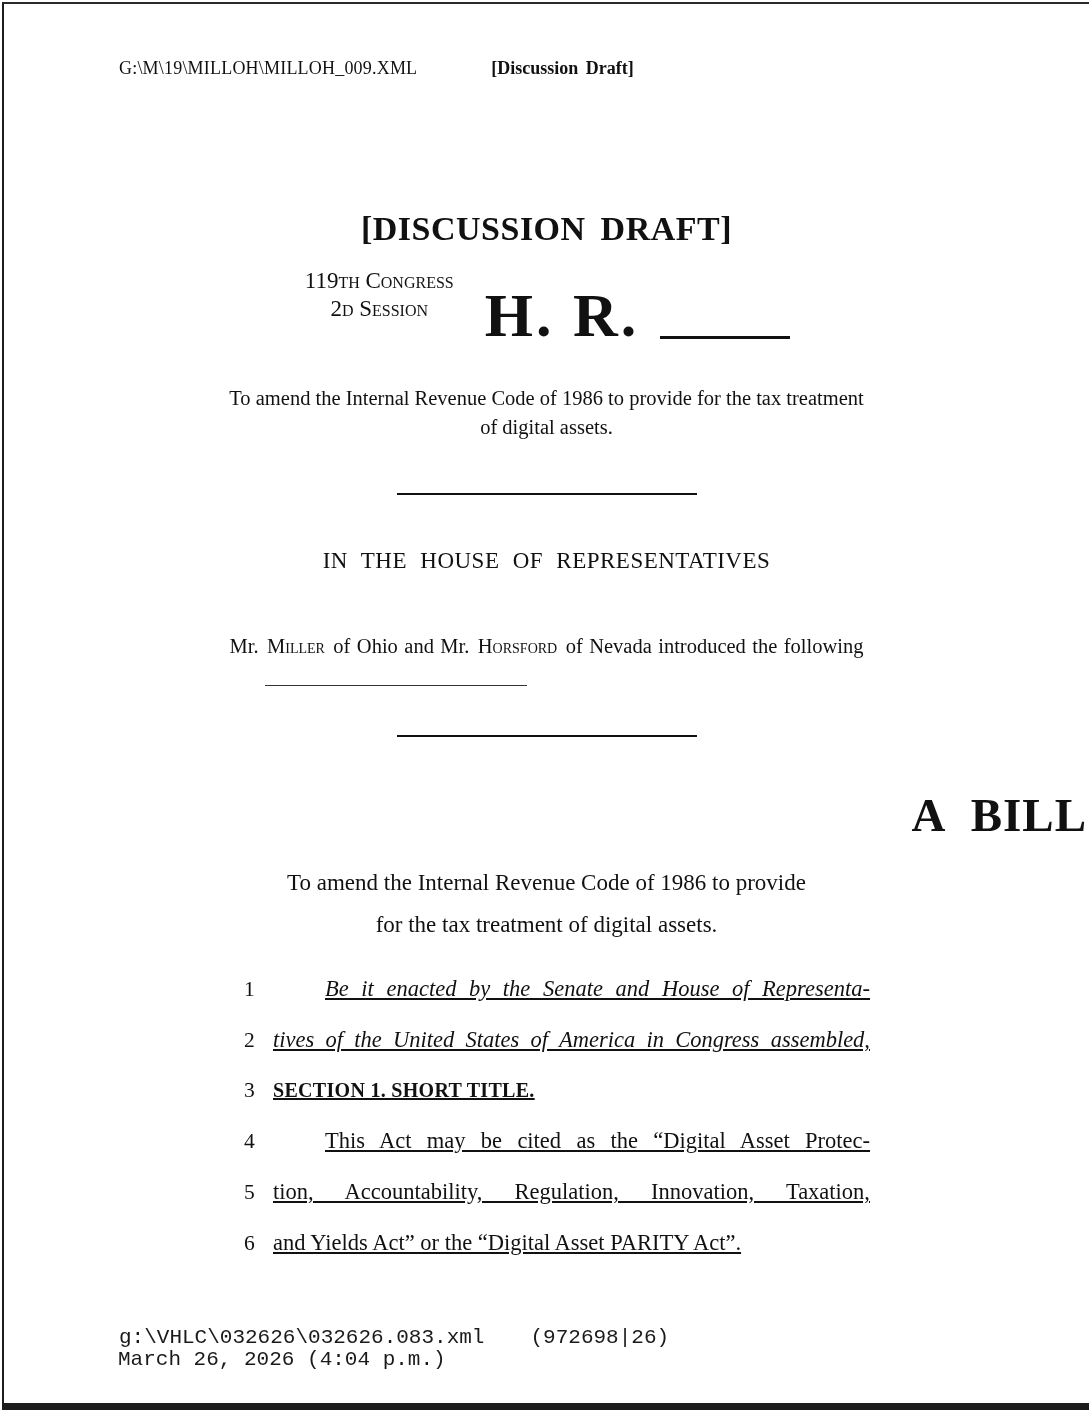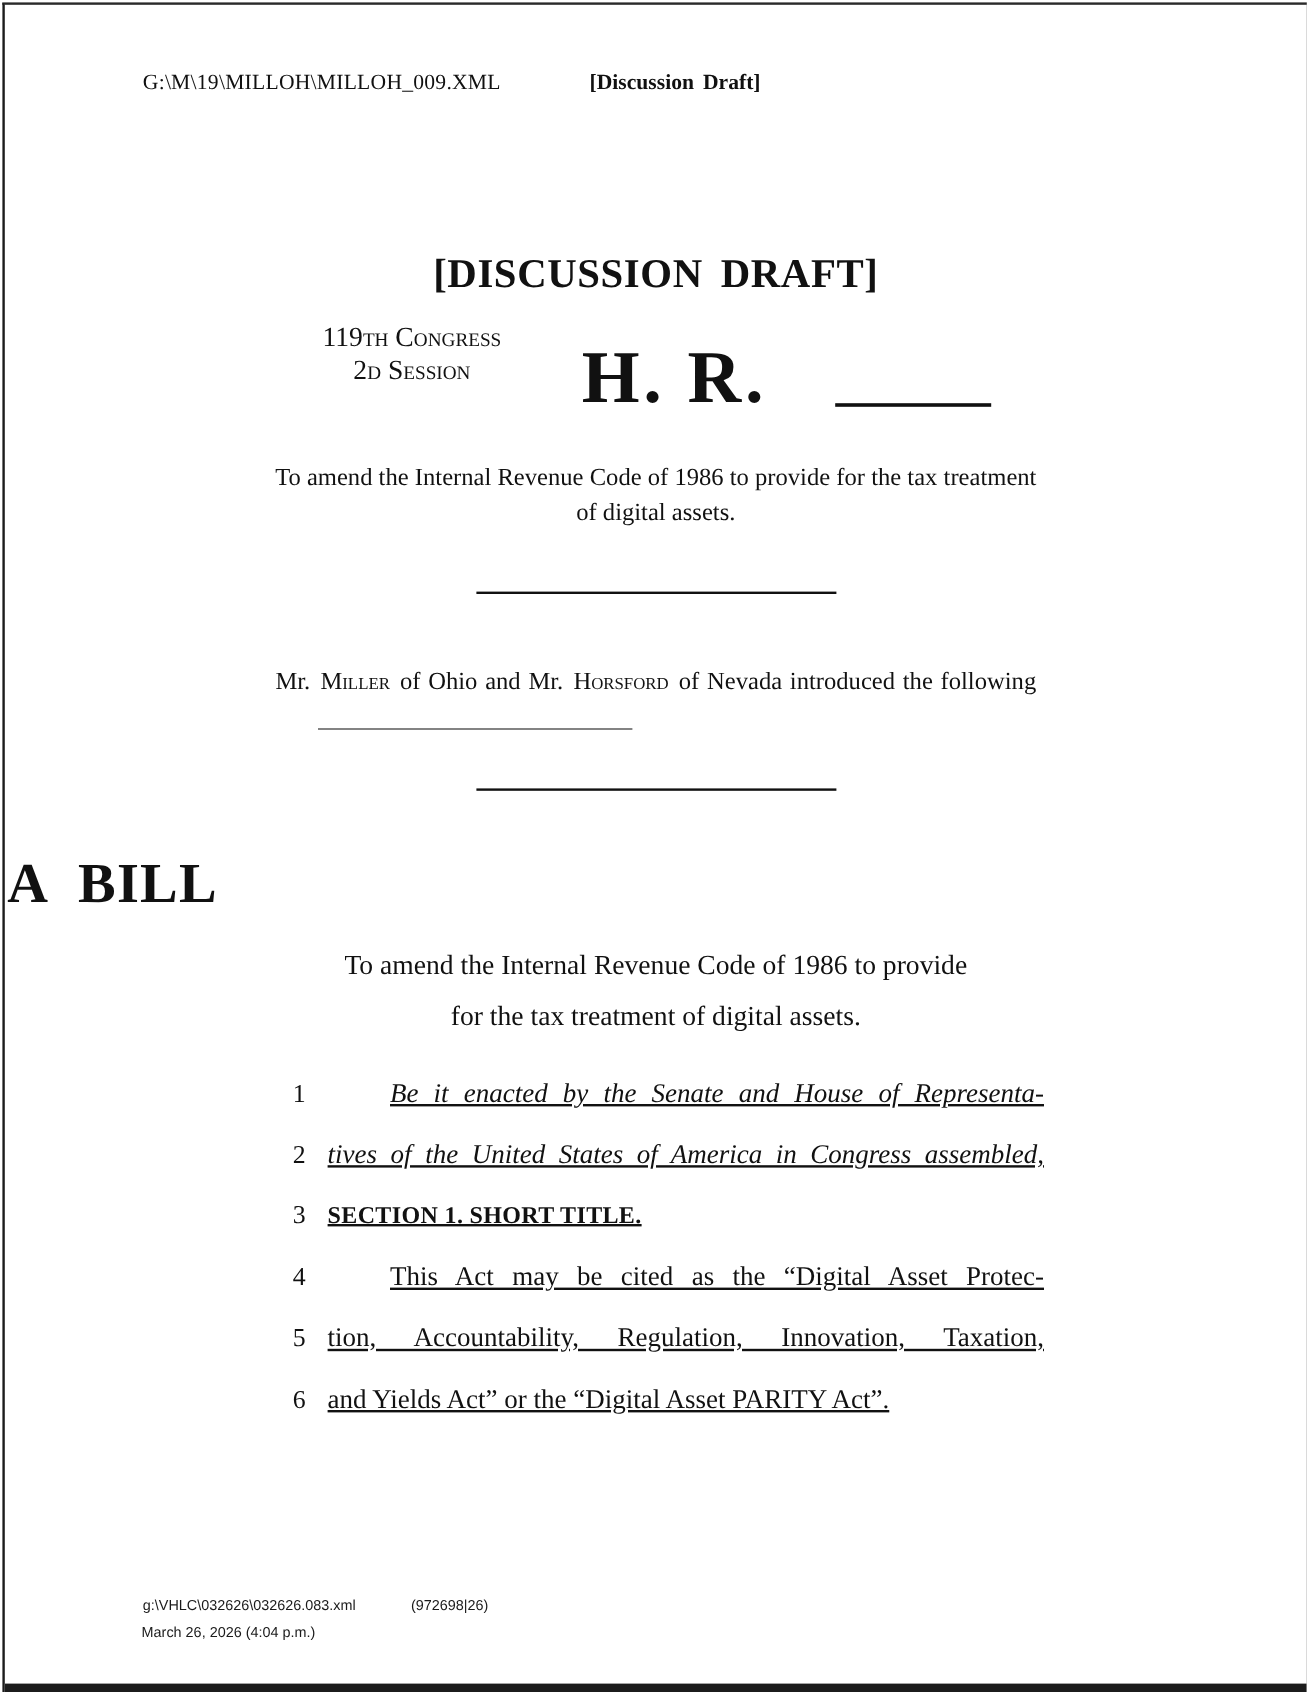--- a/index.html
+++ b/index.html
@@ -40,21 +40,20 @@
     font-size: 34px;
     font-weight: bold;
     letter-spacing: 0.5px;
     word-spacing: 6px;
   }
   .hr-row {
     display: flex;
     justify-content: center;
     align-items: flex-end;
     margin-top: 16px;
-    gap: 36px;
   }
   .congress-block {
     text-align: center;
     font-variant: small-caps;
     font-size: 23px;
     line-height: 26px;
     margin-bottom: 28px;
   }
   .bill-type {
     font-size: 62px;
@@ -113,21 +112,21 @@
   .sc { font-variant: small-caps; }
   .committee-blank {
     margin-left: 37px;
     margin-top: 24px;
     width: 262px;
     border-bottom: 1.5px solid #333;
   }
 
   .bill-heading {
     margin-top: 48px;
-    text-align: left;
+    text-align: right;
     font-size: 47px;
     font-weight: bold;
     word-spacing: 14px;
     letter-spacing: 1px;
   }
   .bill-purpose {
     margin-top: 18px;
     text-align: center;
     font-size: 23px;
     line-height: 40px;
@@ -158,22 +157,22 @@
   }
   .line-text.italic { font-style: italic; }
   .line-text.bold-head { font-weight: bold; font-size: 20px; letter-spacing: 0.3px; }
   .line-text.justify { text-align: justify; text-align-last: justify; }
   .line-text.indent { text-indent: 52px; }
 
   .doc-footer {
     position: absolute;
     left: 112px;
     bottom: 40px;
-    font-family: Liberation Sans, sans-serif;
-    font-size: 12px;
+    font-family: Liberation Mono, monospace;
+    font-size: 21px;
     line-height: 20px;
     color: #1a1a1a;
   }
   .doc-footer .doc-id { margin-left: 44px; }
 </style>
 </head>
 <body>
 
 <div class="page">
 
@@ -193,20 +192,21 @@
     <div class="hr-blank"></div>
   </div>
 
   <div class="purpose">
     <div>To amend the Internal Revenue Code of 1986 to provide for the tax treatment</div>
     <div>of digital assets.</div>
   </div>
 
   <div class="rule rule-1"></div>
 
+  <div class="chamber-heading">IN THE HOUSE OF REPRESENTATIVES</div>
 
   <div class="sponsor">
     <div class="sponsor-line1"><span>Mr. </span><span class="sc">Miller</span><span> of Ohio and Mr. </span><span class="sc">Horsford</span><span> of Nevada introduced the following</span></div>
     <div class="committee-blank"></div>
   </div>
 
   <div class="rule rule-2"></div>
 
   <div class="bill-heading">A BILL</div>
 

